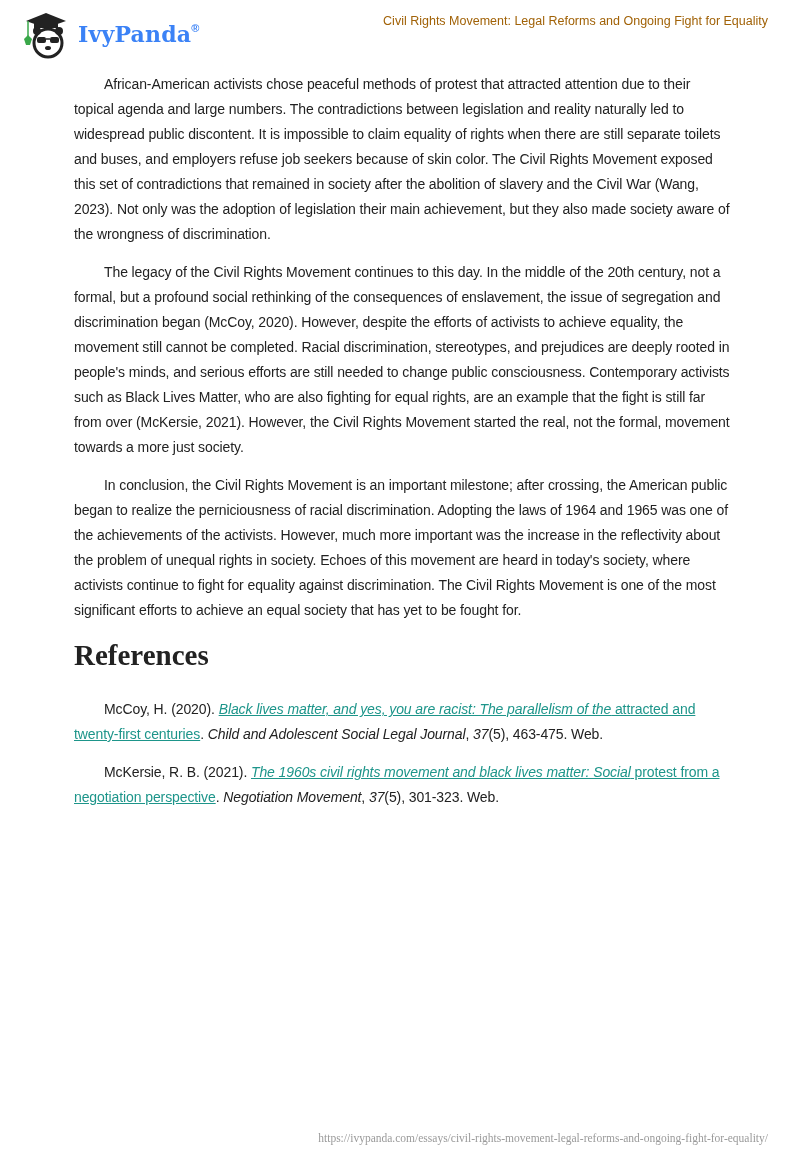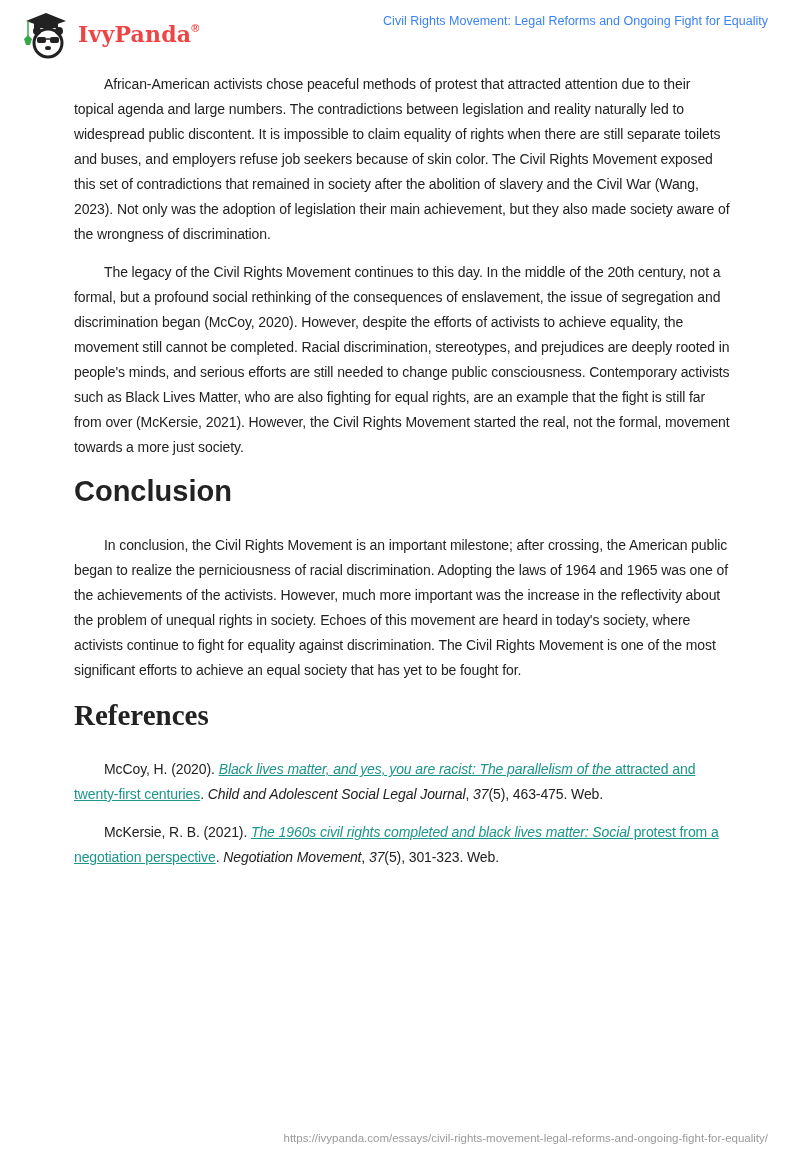--- a/index.html
+++ b/index.html
@@ -1,27 +1,27 @@
 <!DOCTYPE html>
 <html><head>
 <meta charset="utf-8">
 <style>
   html, body { margin: 0; padding: 0; background: #ffffff; }
   body { width: 800px; height: 1160px; position: relative; overflow: hidden; font-family: "Liberation Sans", sans-serif; color: #222; }
   .header { position: absolute; top: 0; left: 0; width: 800px; height: 64px; }
   .logo { position: absolute; left: 18px; top: 9px; display: flex; align-items: center; }
   .logo-mark { width: 56px; height: 50px; }
-  .logo-text { font-family: "DejaVu Serif", serif; font-weight: bold; font-size: 22px; color: #ef4444; margin-left: 4px; letter-spacing: 0.2px; }
+  .logo-text { font-family: "DejaVu Serif", serif; font-weight: bold; font-size: 22px; color: #3b82f6; margin-left: 4px; letter-spacing: 0.2px; }
   .logo-text sup { font-size: 11px; font-family: "Liberation Sans", sans-serif; font-weight: bold; position: relative; top: -2px; }
-  .doc-title { position: absolute; right: 32px; top: 14px; font-size: 12.5px; color: #3b82f6; }
+  .doc-title { position: absolute; right: 32px; top: 14px; font-size: 12.5px; color: #a16207; }
   .content { position: absolute; left: 74px; top: 72px; width: 656px; }
   p.body { margin: 0 0 13px 0; font-size: 14px; line-height: 25px; text-indent: 30px; color: #222; letter-spacing: -0.1px; }
   h2 { margin: 10px 0 24px 0; font-size: 29px; font-weight: bold; color: #222; line-height: 36px; }
   a.ref-link { color: #1d958a; text-decoration: underline; }
-  .footer-url { position: absolute; right: 32px; top: 1132px; font-size: 11.5px; color: #9a9a9a; }
+  .footer-url { position: absolute; right: 32px; top: 1132px; font-size: 11.5px; color: #9a9a9a; font-family: Liberation Serif, serif; }
 </style>
 </head>
 <body>
 
 <div class="header">
   <div class="logo">
     <svg class="logo-mark" viewBox="0 0 56 50">
       <polygon points="8,12 28,4 48,12 28,19" fill="#222"></polygon>
       <rect x="16" y="13" width="24" height="6" fill="#222"></rect>
       <line x1="10" y1="12" x2="10" y2="28" stroke="#3aa84a" stroke-width="1.5"></line>
@@ -36,27 +36,26 @@
     </svg>
     <span class="logo-text"><span>IvyPanda</span><sup>®</sup></span>
   </div>
   <div class="doc-title">Civil Rights Movement: Legal Reforms and Ongoing Fight for Equality</div>
 </div>
 
 <div class="content">
   <p class="body">African-American activists chose peaceful methods of protest that attracted attention due to their topical agenda and large numbers. The contradictions between legislation and reality naturally led to widespread public discontent. It is impossible to claim equality of rights when there are still separate toilets and buses, and employers refuse job seekers because of skin color. The Civil Rights Movement exposed this set of contradictions that remained in society after the abolition of slavery and the Civil War (Wang, 2023). Not only was the adoption of legislation their main achievement, but they also made society aware of the wrongness of discrimination.</p>
   <p class="body">The legacy of the Civil Rights Movement continues to this day. In the middle of the 20th century, not a formal, but a profound social rethinking of the consequences of enslavement, the issue of segregation and discrimination began (McCoy, 2020). However, despite the efforts of activists to achieve equality, the movement still cannot be completed. Racial discrimination, stereotypes, and prejudices are deeply rooted in people's minds, and serious efforts are still needed to change public consciousness. Contemporary activists such as Black Lives Matter, who are also fighting for equal rights, are an example that the fight is still far from over (McKersie, 2021). However, the Civil Rights Movement started the real, not the formal, movement towards a more just society.</p>
 
-  <h2>Conclusion</h2>
   <p class="body">In conclusion, the Civil Rights Movement is an important milestone; after crossing, the American public began to realize the perniciousness of racial discrimination. Adopting the laws of 1964 and 1965 was one of the achievements of the activists. However, much more important was the increase in the reflectivity about the problem of unequal rights in society. Echoes of this movement are heard in today's society, where activists continue to fight for equality against discrimination. The Civil Rights Movement is one of the most significant efforts to achieve an equal society that has yet to be fought for.</p>
 
   <h2 style="margin-top:14px;font-family:Liberation Serif, serif;">References</h2>
 
   <p class="body">
     <span>McCoy, H. (2020). </span><a class="ref-link" href="#"><i>Black lives matter, and yes, you are racist: The parallelism of the</i><span> attracted and twenty-first centuries</span></a><span>. </span><i>Child and Adolescent Social Legal Journal</i><span>, </span><i>37</i><span>(5), 463-475. Web.</span>
   </p>
 
   <p class="body">
-    <span>McKersie, R. B. (2021). </span><a class="ref-link" href="#"><i>The 1960s civil rights completed and black lives matter: Social</i><span> protest from a negotiation perspective</span></a><span>. </span><i>Negotiation Movement</i><span>, </span><i>37</i><span>(5), 301-323. Web.</span>
+    <span>McKersie, R. B. (2021). </span><a class="ref-link" href="#"><i>The 1960s civil rights movement and black lives matter: Social</i><span> protest from a negotiation perspective</span></a><span>. </span><i>Negotiation Movement</i><span>, </span><i>37</i><span>(5), 301-323. Web.</span>
   </p>
 </div>
 
 <div class="footer-url">https://ivypanda.com/essays/civil-rights-movement-legal-reforms-and-ongoing-fight-for-equality/</div>
 
 </body></html>

